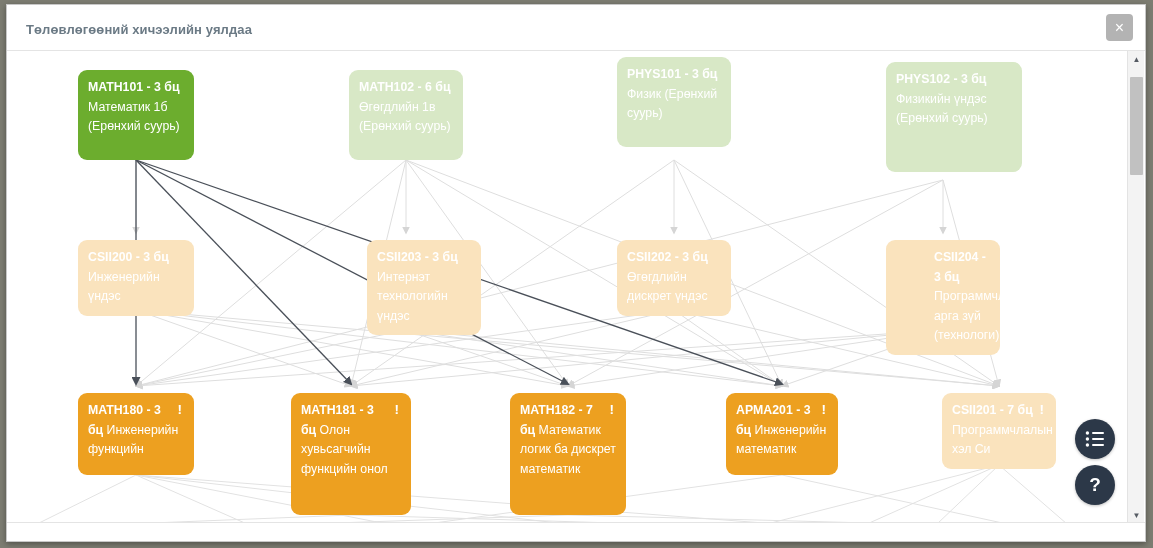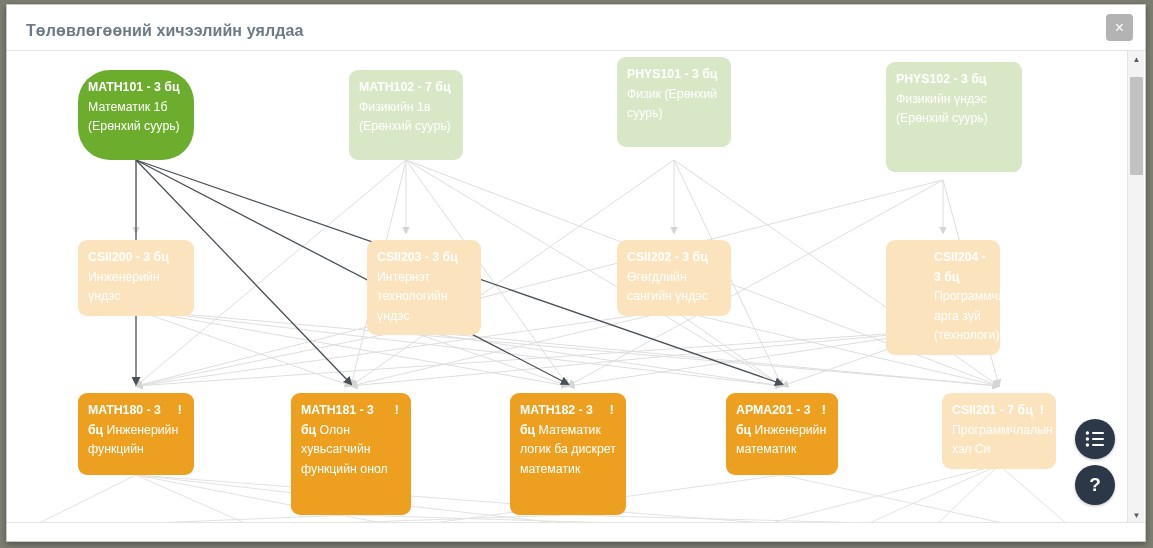--- a/index.html
+++ b/index.html
@@ -22,21 +22,21 @@
   
   #modal-header {
     position: absolute;
     left: 0; top: 0; right: 0; height: 46px;
     background: #ffffff;
     border-bottom: 1px solid #e4e4e4;
   }
   #modal-title {
     position: absolute;
     left: 19px; top: 17px;
-    font-size: 16px;
+    font-size: 13px;
     font-weight: bold;
     color: #6b7a85;
     letter-spacing: .1px;
     white-space: nowrap;
   }
   #close-button {
     position: absolute;
     right: 12px; top: 9px;
     width: 27px; height: 27px;
     border-radius: 4px;
@@ -216,31 +216,31 @@
             <line x1="129" y1="424" x2="30" y2="473" stroke="#e2e2e2"></line>
           </g>
         <g id="active-edges" stroke="#4a5059" stroke-width="1.3" fill="none">
             <line x1="129" y1="109" x2="129" y2="333" marker-end="url(#ah-dark)"></line>
             <line x1="129" y1="109" x2="344" y2="333" marker-end="url(#ah-dark)"></line>
             <line x1="129" y1="109" x2="561" y2="333" marker-end="url(#ah-dark)"></line>
             <line x1="129" y1="109" x2="775" y2="333" marker-end="url(#ah-dark)"></line>
           </g>
       </svg>
       <div id="nodes-layer">
-          <div class="node node-green" style="left: 71px; top: 19px; width: 116px; min-height: 90px; border-radius: 32px;"><span class="code">MATH101 - 3 бц</span><span> Математик 1б (Ерөнхий суурь)</span></div>
-          <div class="node node-green-dim" style="left: 342px; top: 19px; width: 114px; min-height: 90px;"><span class="code">MATH102 - 7 бц</span><span> Физикийн 1в (Ерөнхий суурь)</span></div>
+          <div class="node node-green" style="left: 71px; top: 19px; width: 116px; min-height: 90px;"><span class="code">MATH101 - 3 бц</span><span> Математик 1б (Ерөнхий суурь)</span></div>
+          <div class="node node-green-dim" style="left: 342px; top: 19px; width: 114px; min-height: 90px;"><span class="code">MATH102 - 6 бц</span><span> Өгөгдлийн 1в (Ерөнхий суурь)</span></div>
           <div class="node node-green-dim" style="left: 610px; top: 6px; width: 114px; min-height: 90px;"><span class="code">PHYS101 - 3 бц</span><span> Физик (Ерөнхий суурь)</span></div>
           <div class="node node-green-dim" style="left: 879px; top: 11px; width: 136px; min-height: 110px;"><span class="code">PHYS102 - 3 бц</span><span> Физикийн үндэс (Ерөнхий суурь)</span></div>
           <div class="node node-orange-dim" style="left: 71px; top: 189px; width: 116px; min-height: 70px;"><span class="code">CSII200 - 3 бц</span><span> Инженерийн үндэс</span></div>
           <div class="node node-orange-dim" style="left: 342px; top: 189px; width: 114px; min-height: 90px; margin-left: 18px;"><span class="code">CSII203 - 3 бц</span><span> Интернэт технологийн үндэс</span></div>
-          <div class="node node-orange-dim" style="left: 610px; top: 189px; width: 114px; min-height: 70px;"><span class="code">CSII202 - 3 бц</span><span> Өгөгдлийн сангийн үндэс</span></div>
+          <div class="node node-orange-dim" style="left: 610px; top: 189px; width: 114px; min-height: 70px;"><span class="code">CSII202 - 3 бц</span><span> Өгөгдлийн дискрет үндэс</span></div>
           <div class="node node-orange-dim" style="left: 879px; top: 189px; width: 114px; min-height: 90px; padding-left: 48px;"><span class="code">CSII204 - 3 бц</span><span> Программчлалын арга зүй (технологи)</span></div>
           <div class="node node-orange" style="left: 71px; top: 342px; width: 116px; min-height: 82px;"><span class="warn">!</span><span class="code">MATH180 - 3 бц</span><span> Инженерийн функцийн</span></div>
           <div class="node node-orange" style="left: 284px; top: 342px; width: 120px; min-height: 122px;"><span class="warn">!</span><span class="code">MATH181 - 3 бц</span><span> Олон хувьсагчийн функцийн онол</span></div>
-          <div class="node node-orange" style="left: 503px; top: 342px; width: 116px; min-height: 122px;"><span class="warn">!</span><span class="code">MATH182 - 3 бц</span><span> Математик логик ба дискрет математик</span></div>
+          <div class="node node-orange" style="left: 503px; top: 342px; width: 116px; min-height: 122px;"><span class="warn">!</span><span class="code">MATH182 - 7 бц</span><span> Математик логик ба дискрет математик</span></div>
           <div class="node node-orange" style="left: 719px; top: 342px; width: 112px; min-height: 82px;"><span class="warn">!</span><span class="code">APMA201 - 3 бц</span><span> Инженерийн математик</span></div>
           <div class="node node-orange-dim" style="left: 935px; top: 342px; width: 114px; min-height: 72px;"><span class="warn">!</span><span class="code">CSII201 - 7 бц</span><span> Программчлалын хэл Си</span></div>
         </div>
     </div>
   </div>
 
   <button class="fab" id="fab-list">
     <svg width="20" height="16" viewBox="0 0 20 16">
       <circle cx="2.4" cy="2" r="1.7" fill="#fff"></circle>
       <circle cx="2.4" cy="8" r="1.7" fill="#fff"></circle>

